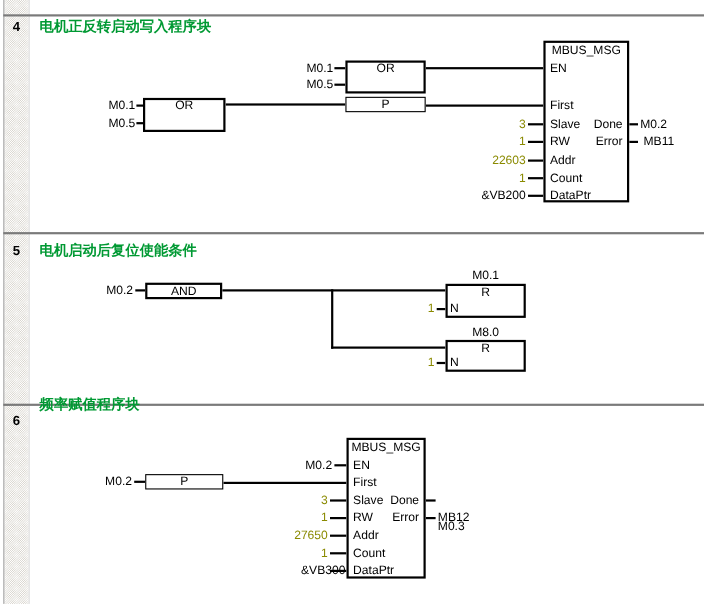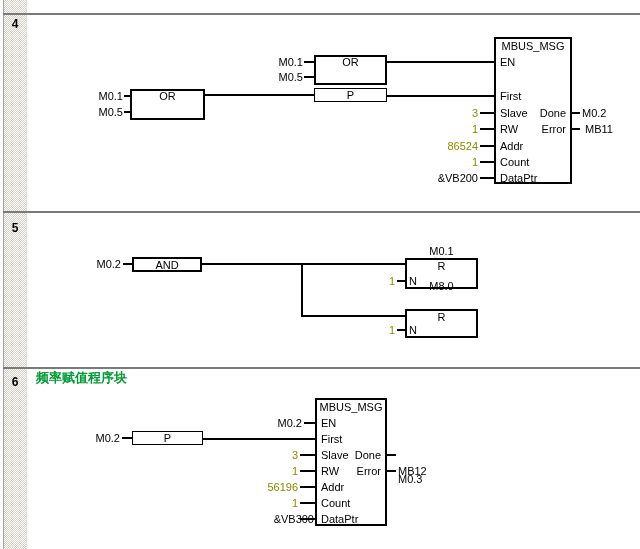--- a/index.html
+++ b/index.html
@@ -33,20 +33,21 @@
   }
 </style>
 </head>
 <body>
 
 <div class="canvas">
   <div class="gutter"></div>
 
   <div class="sep" style="top:13px"></div>
   <div class="num" style="top:17px">4</div>
+  <div class="cmt" style="top:16px">电机正反转启动写入程序块</div>
 
   <div class="bx" style="left:314px;top:55px;width:73px;height:30px"></div>
   <div class="lb ct" style="left:314px;top:56px;width:73px">OR</div>
   <div class="lb rt" style="left:270px;top:56px;width:33px">M0.1</div>
   <div class="wh" style="left:304px;top:61px;width:10px"></div>
   <div class="lb rt" style="left:270px;top:71px;width:33px">M0.5</div>
   <div class="wh" style="left:304px;top:76px;width:10px"></div>
   <div class="wh" style="left:387px;top:61px;width:107px"></div>
 
   <div class="bx" style="left:130px;top:89px;width:75px;height:31px"></div>
@@ -67,62 +68,63 @@
   <div class="lb" style="left:500px;top:90px">First</div>
   <div class="lb" style="left:500px;top:107px">Slave</div>
   <div class="lb" style="left:500px;top:123px">RW</div>
   <div class="lb" style="left:500px;top:140px">Addr</div>
   <div class="lb" style="left:500px;top:156px">Count</div>
   <div class="lb" style="left:500px;top:172px">DataPtr</div>
   <div class="lb rt" style="left:510px;top:107px;width:56px">Done</div>
   <div class="lb rt" style="left:510px;top:123px;width:56px">Error</div>
   <div class="lb rt olv" style="left:418px;top:107px;width:60px">3</div>
   <div class="lb rt olv" style="left:418px;top:123px;width:60px">1</div>
-  <div class="lb rt olv" style="left:418px;top:140px;width:60px">86524</div>
+  <div class="lb rt olv" style="left:418px;top:140px;width:60px">22603</div>
   <div class="lb rt olv" style="left:418px;top:156px;width:60px">1</div>
   <div class="lb rt" style="left:418px;top:172px;width:60px">&amp;VB200</div>
   <div class="wh" style="left:480px;top:112px;width:14px"></div>
   <div class="wh" style="left:480px;top:128px;width:14px"></div>
   <div class="wh" style="left:480px;top:145px;width:14px"></div>
   <div class="wh" style="left:480px;top:161px;width:14px"></div>
   <div class="wh" style="left:480px;top:177px;width:14px"></div>
   <div class="wh" style="left:572px;top:112px;width:8px"></div>
   <div class="wh" style="left:572px;top:128px;width:8px"></div>
   <div class="lb" style="left:582px;top:107px">M0.2</div>
   <div class="lb" style="left:585px;top:123px">MB11</div>
 
   <div class="sep" style="top:211px"></div>
   <div class="num" style="top:221px">5</div>
+  <div class="cmt" style="top:220px">电机启动后复位使能条件</div>
 
   <div class="lb rt" style="left:88px;top:258px;width:33px">M0.2</div>
   <div class="wh" style="left:123px;top:263px;width:9px"></div>
   <div class="bx" style="left:132px;top:257px;width:70px;height:15px"></div>
   <div class="lb ct" style="left:132px;top:259px;width:70px">AND</div>
   <div class="wh" style="left:202px;top:263px;width:203px"></div>
   <div class="wv" style="left:301px;top:263px;height:54px"></div>
   <div class="wh" style="left:301px;top:315px;width:104px"></div>
 
 
   <div class="lb ct" style="left:405px;top:245px;width:73px">M0.1</div>
   <div class="bx" style="left:405px;top:258px;width:73px;height:31px"></div>
   <div class="lb ct" style="left:405px;top:260px;width:73px">R</div>
   <div class="lb" style="left:409px;top:275px">N</div>
   <div class="lb rt olv" style="left:381px;top:275px;width:14px">1</div>
   <div class="wh" style="left:397px;top:280px;width:8px"></div>
 
-  <div class="lb ct" style="left:405px;top:280px;width:73px">M8.0</div>
+  <div class="lb ct" style="left:405px;top:296px;width:73px">M8.0</div>
   <div class="bx" style="left:405px;top:309px;width:73px;height:29px"></div>
   <div class="lb ct" style="left:405px;top:311px;width:73px">R</div>
   <div class="lb" style="left:409px;top:324px">N</div>
   <div class="lb rt olv" style="left:381px;top:324px;width:14px">1</div>
   <div class="wh" style="left:397px;top:329px;width:8px"></div>
 
   <div class="sep" style="top:367px"></div>
   <div class="num" style="top:375px">6</div>
-  <div class="cmt" style="top:370px">频率赋值程序块</div>
+  <div class="cmt" style="top:360px">频率赋值程序块</div>
 
   <div class="lb rt" style="left:87px;top:432px;width:33px">M0.2</div>
   <div class="wh" style="left:122px;top:437px;width:10px"></div>
   <div class="bx bx1" style="left:132px;top:431px;width:71px;height:14px"></div>
   <div class="lb ct" style="left:132px;top:432px;width:71px">P</div>
   <div class="wh" style="left:203px;top:438px;width:112px"></div>
 
   <div class="lb rt" style="left:269px;top:417px;width:33px">M0.2</div>
   <div class="wh" style="left:304px;top:422px;width:11px"></div>
 
@@ -132,21 +134,21 @@
   <div class="lb" style="left:321px;top:433px">First</div>
   <div class="lb" style="left:321px;top:449px">Slave</div>
   <div class="lb" style="left:321px;top:465px">RW</div>
   <div class="lb" style="left:321px;top:481px">Addr</div>
   <div class="lb" style="left:321px;top:497px">Count</div>
   <div class="lb" style="left:321px;top:513px">DataPtr</div>
   <div class="lb rt" style="left:325px;top:449px;width:56px">Done</div>
   <div class="lb rt" style="left:325px;top:465px;width:56px">Error</div>
   <div class="lb rt olv" style="left:238px;top:449px;width:60px">3</div>
   <div class="lb rt olv" style="left:238px;top:465px;width:60px">1</div>
-  <div class="lb rt olv" style="left:238px;top:481px;width:60px">56196</div>
+  <div class="lb rt olv" style="left:238px;top:481px;width:60px">27650</div>
   <div class="lb rt olv" style="left:238px;top:497px;width:60px">1</div>
   <div class="lb rt" style="left:254px;top:513px;width:60px">&amp;VB300</div>
   <div class="wh" style="left:300px;top:454px;width:15px"></div>
   <div class="wh" style="left:300px;top:470px;width:15px"></div>
   <div class="wh" style="left:300px;top:486px;width:15px"></div>
   <div class="wh" style="left:300px;top:502px;width:15px"></div>
   <div class="wh" style="left:300px;top:518px;width:15px"></div>
   <div class="wh" style="left:387px;top:454px;width:9px"></div>
   <div class="wh" style="left:387px;top:470px;width:9px"></div>
   <div class="lb" style="left:398px;top:473px">M0.3</div>

